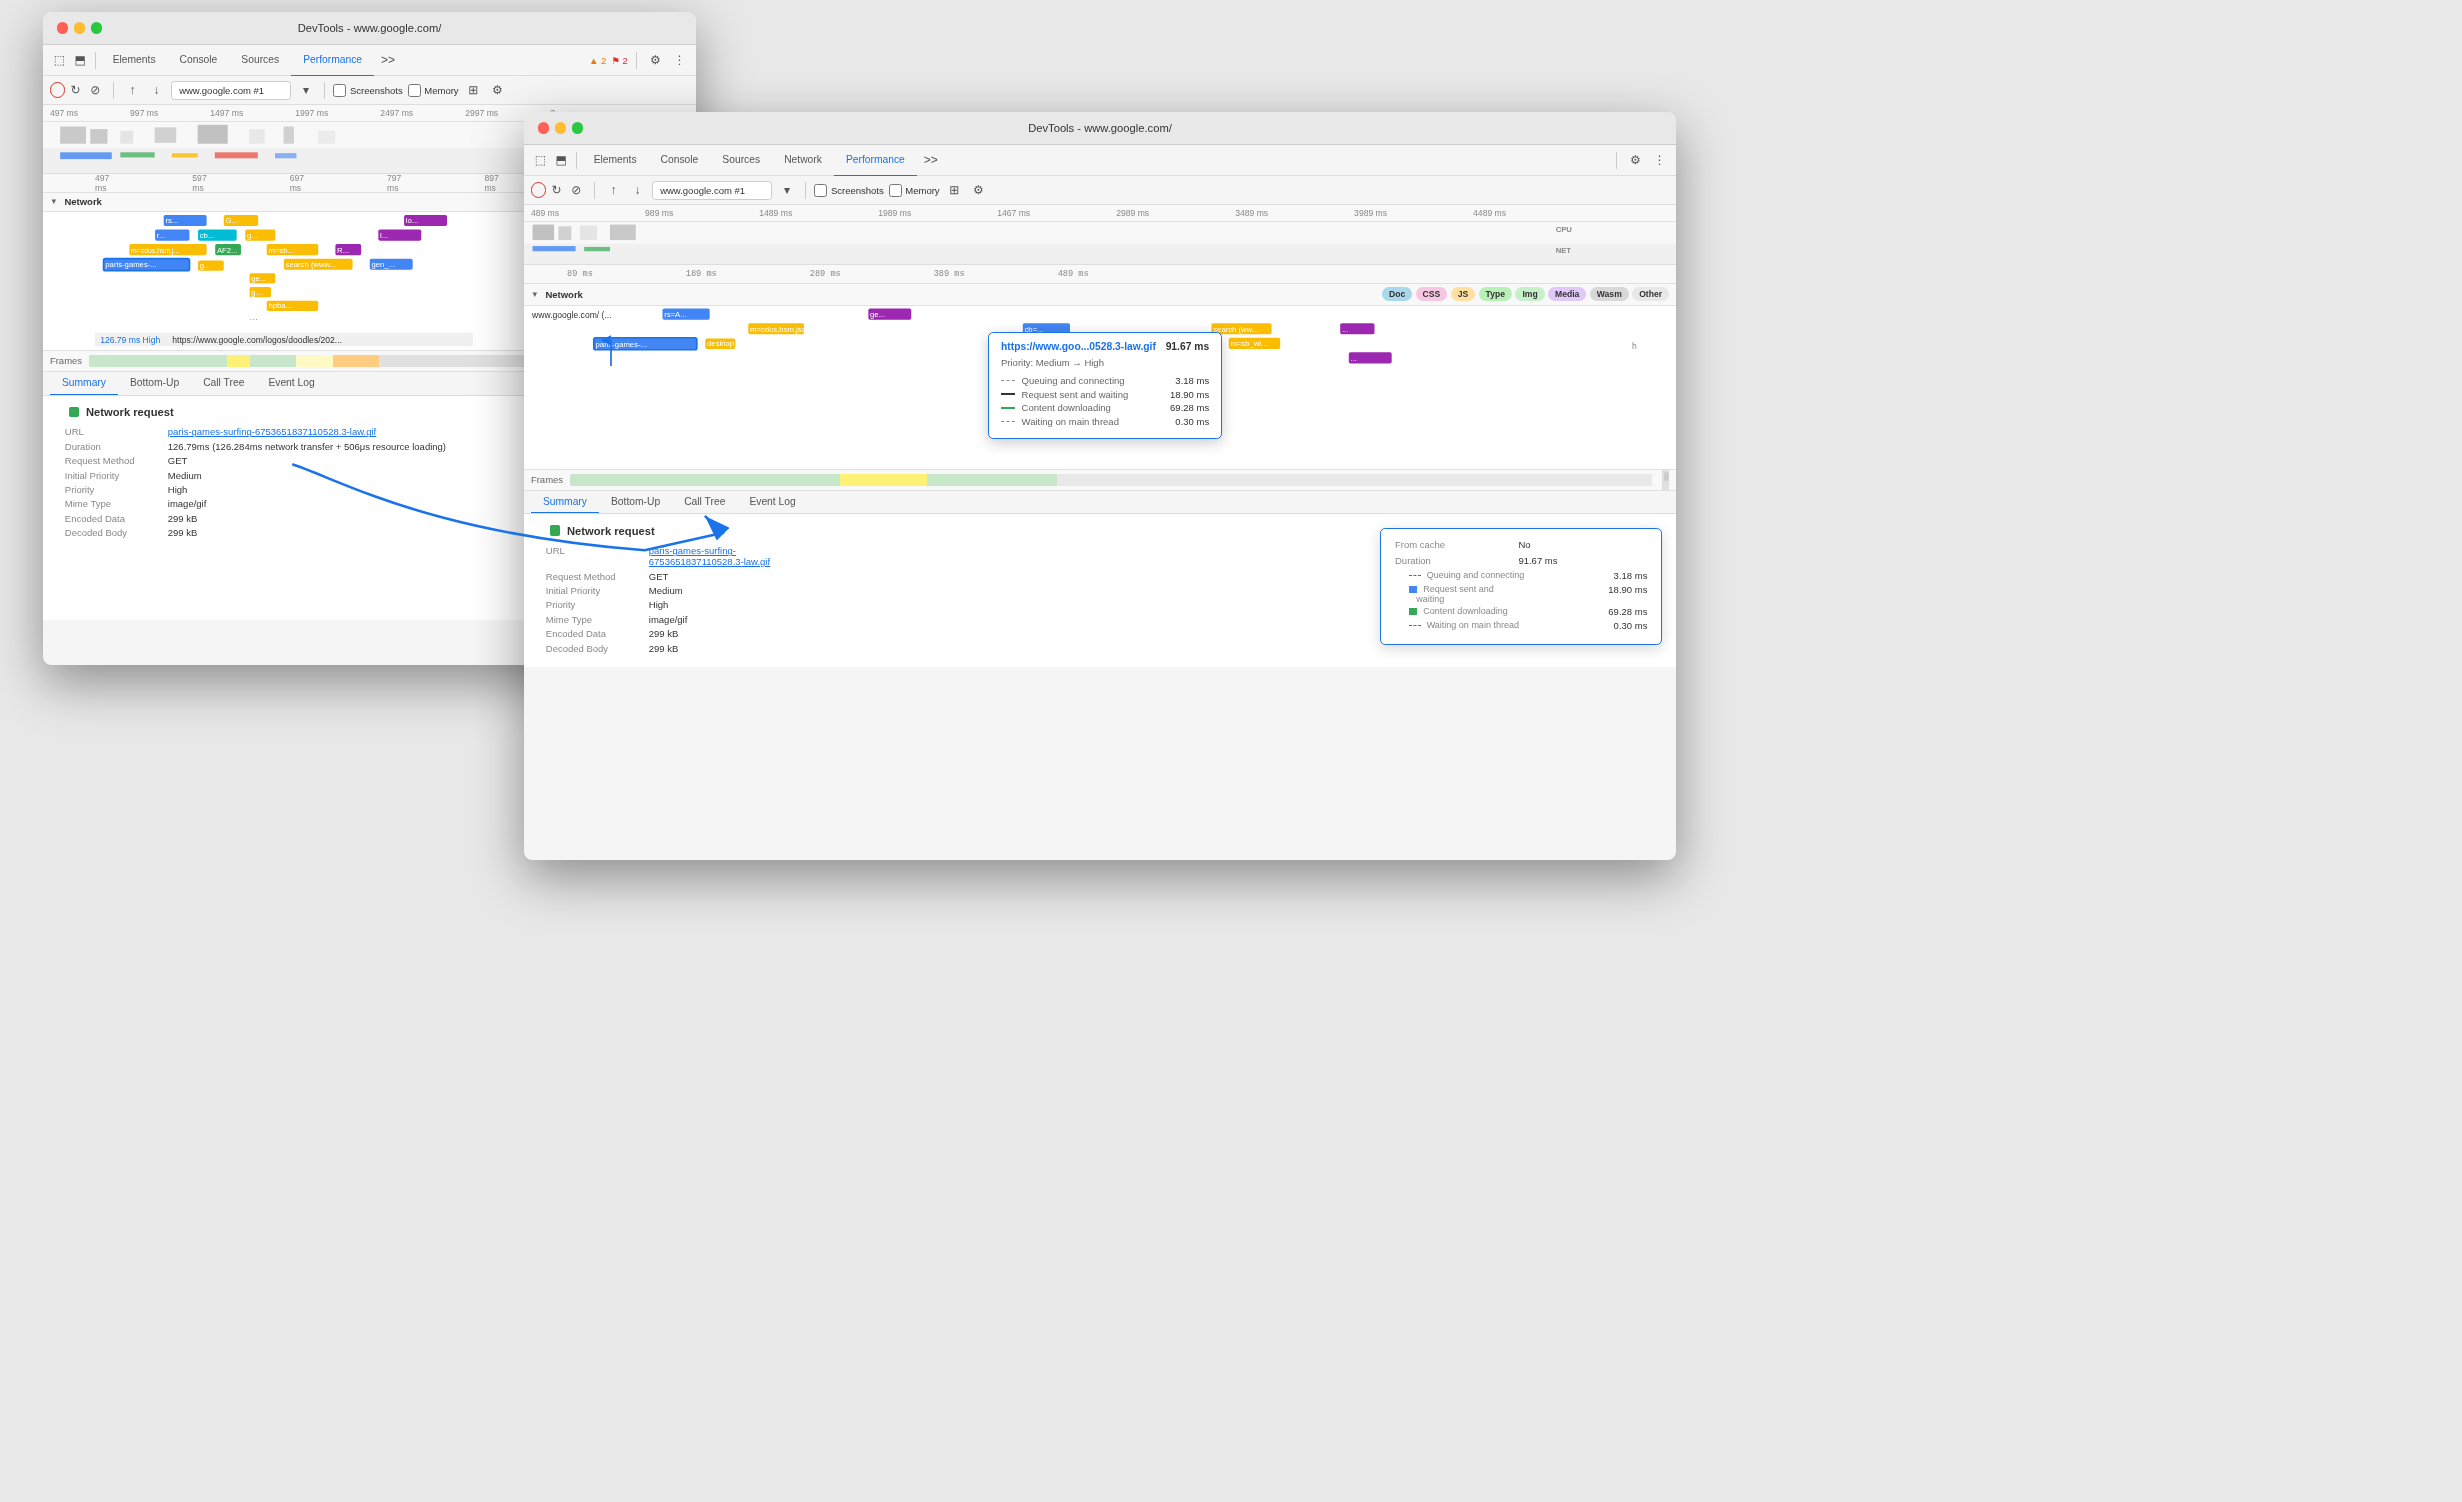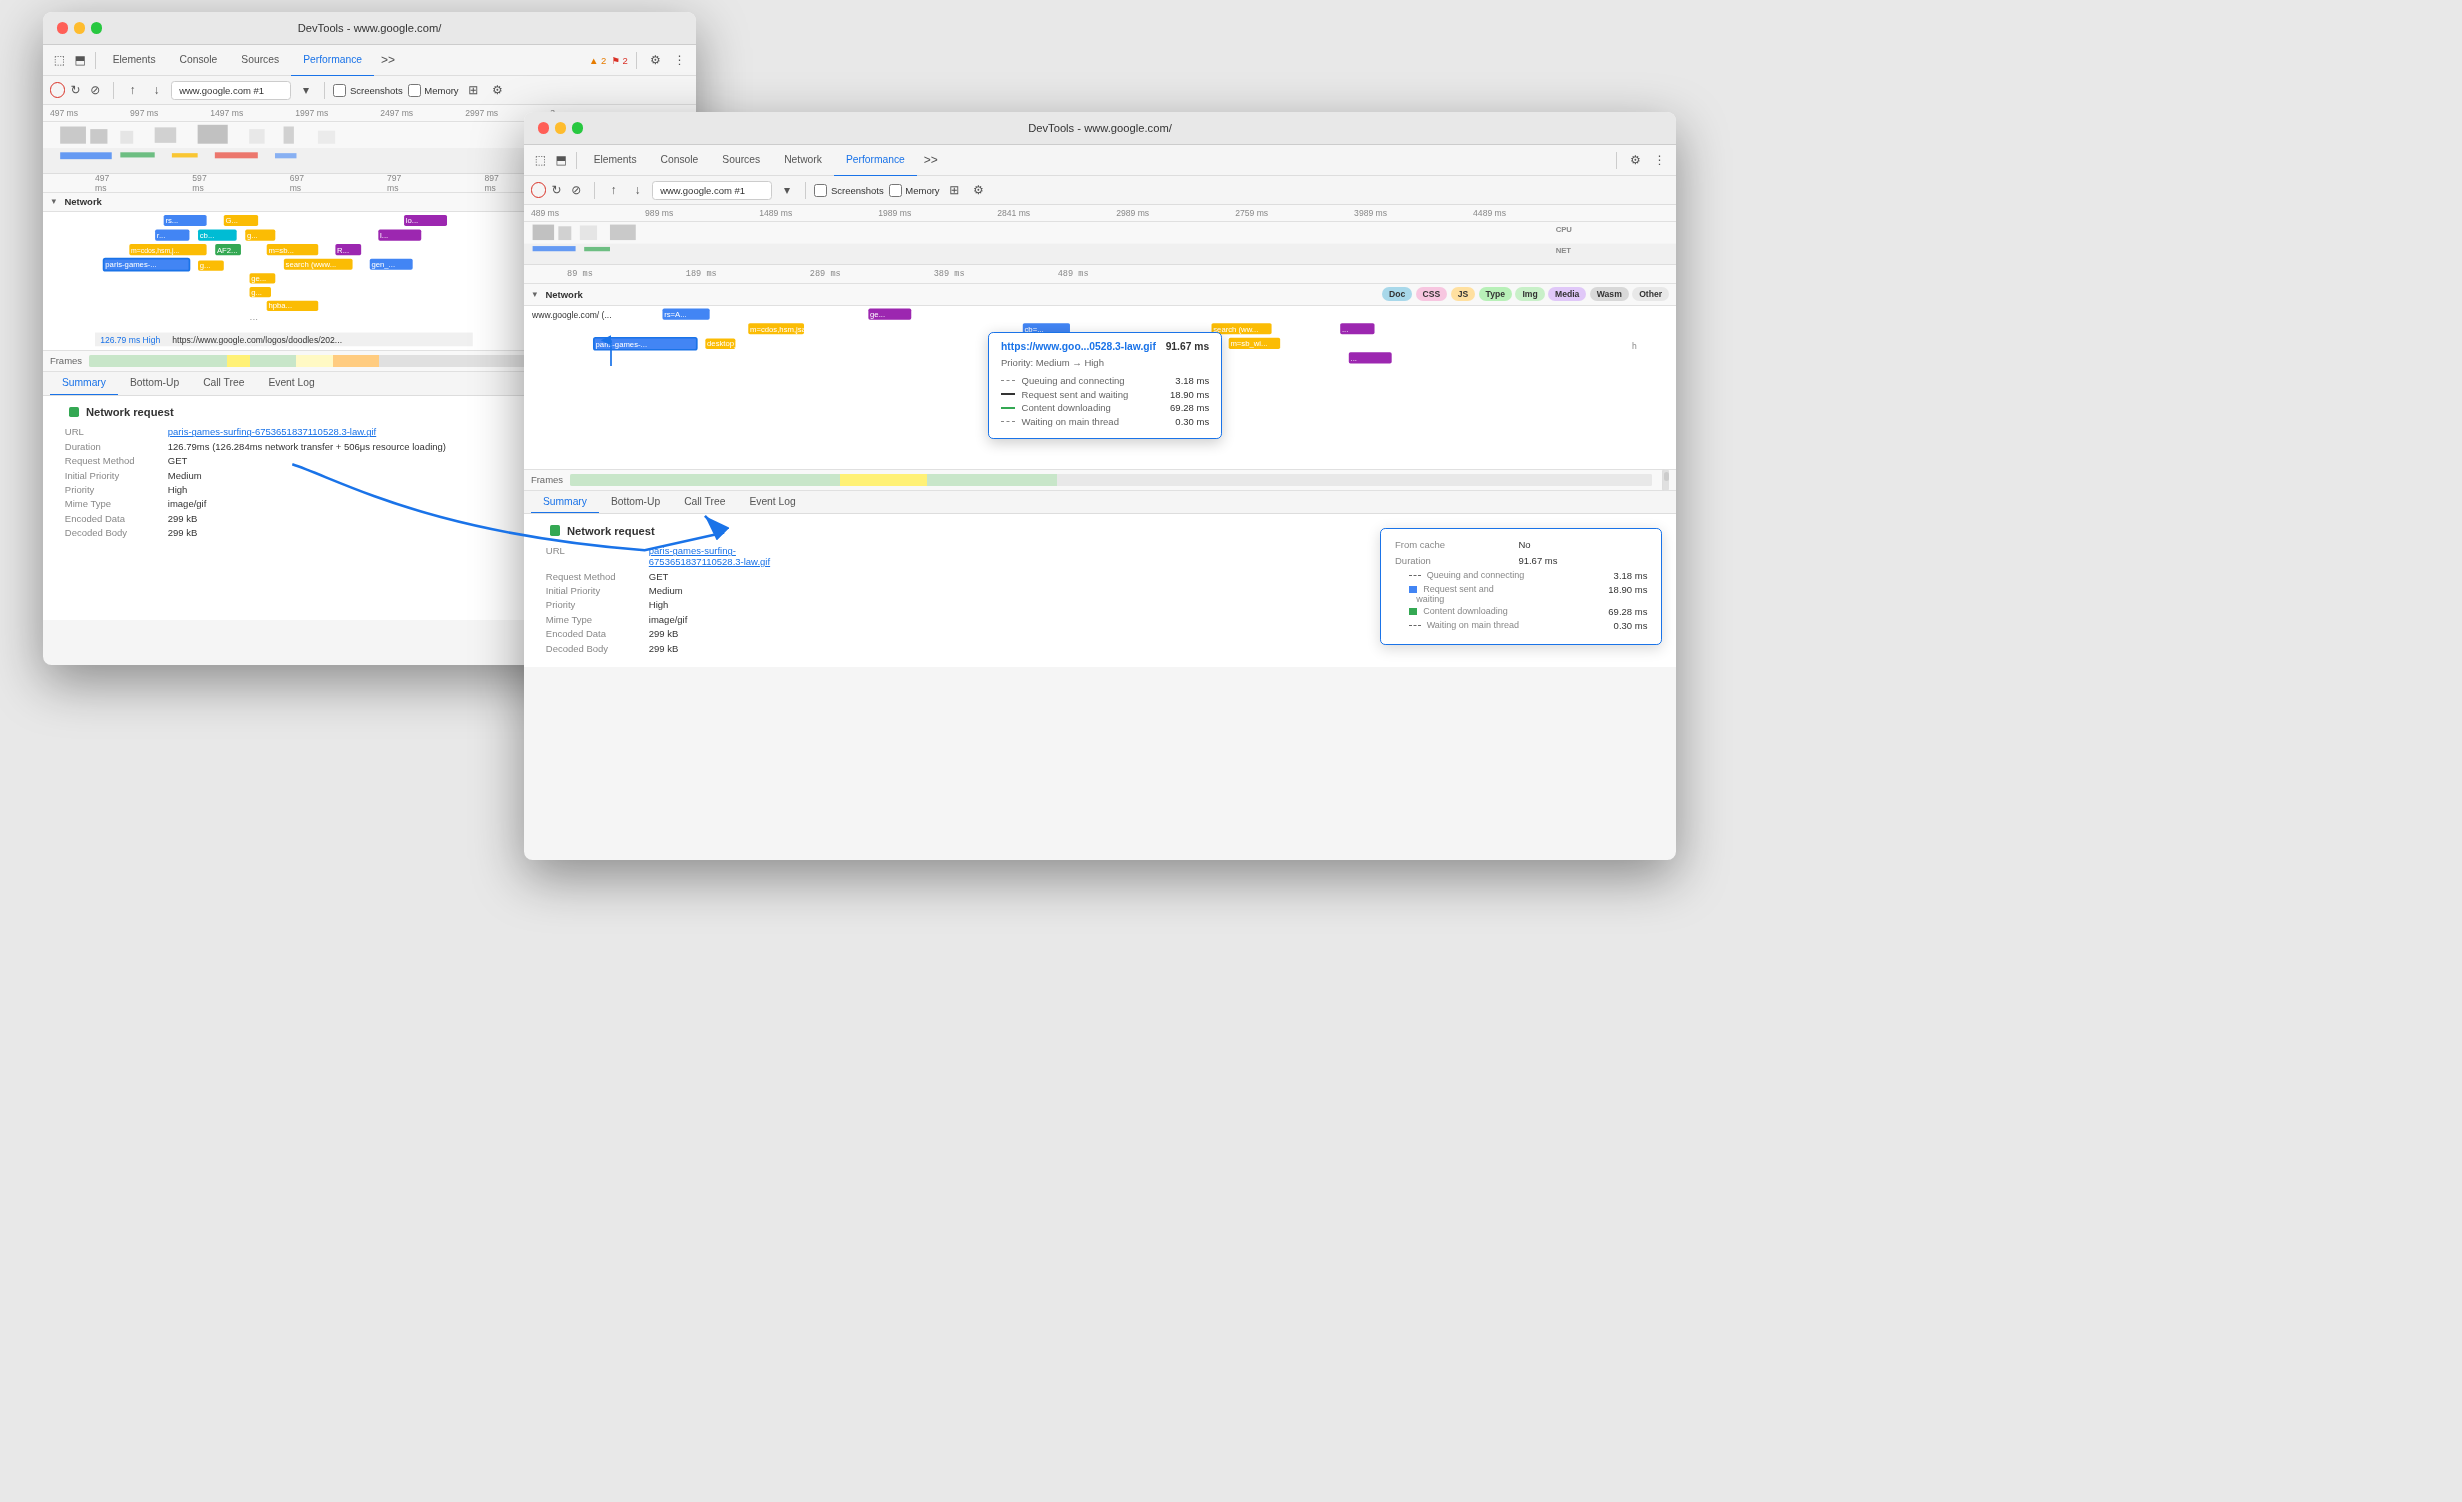--- a/index.html
+++ b/index.html
@@ -710,23 +710,23 @@
     <div class="toolbar-icon">⊞</div>
     <div class="toolbar-icon">⚙</div>
   </div>
 
   <div class="timeline-area" style="height:60px;">
     <div class="timeline-ruler" style="gap:86px;">
       <span>489 ms</span>
       <span>989 ms</span>
       <span>1489 ms</span>
       <span>1989 ms</span>
-      <span>2841 ms</span>
+      <span>1467 ms</span>
       <span>2989 ms</span>
-      <span>2759 ms</span>
+      <span>3489 ms</span>
       <span>3989 ms</span>
       <span>4489 ms</span>
     </div>
     <div class="timeline-content" style="height:43px;">
       <svg width="100%" height="43" viewBox="0 0 1340 50" style="font-size:12px">
         <rect x="0" y="0" width="100%" height="25" fill="#f8f8f8"></rect>
         <rect x="0" y="25" width="100%" height="25" fill="#f0f0f0"></rect>
         <rect x="10" y="3" width="25" height="18" fill="#aaa" opacity="0.7"></rect>
         <rect x="40" y="5" width="15" height="16" fill="#aaa" opacity="0.5"></rect>
         <rect x="65" y="4" width="20" height="17" fill="#ddd" opacity="0.7"></rect>

